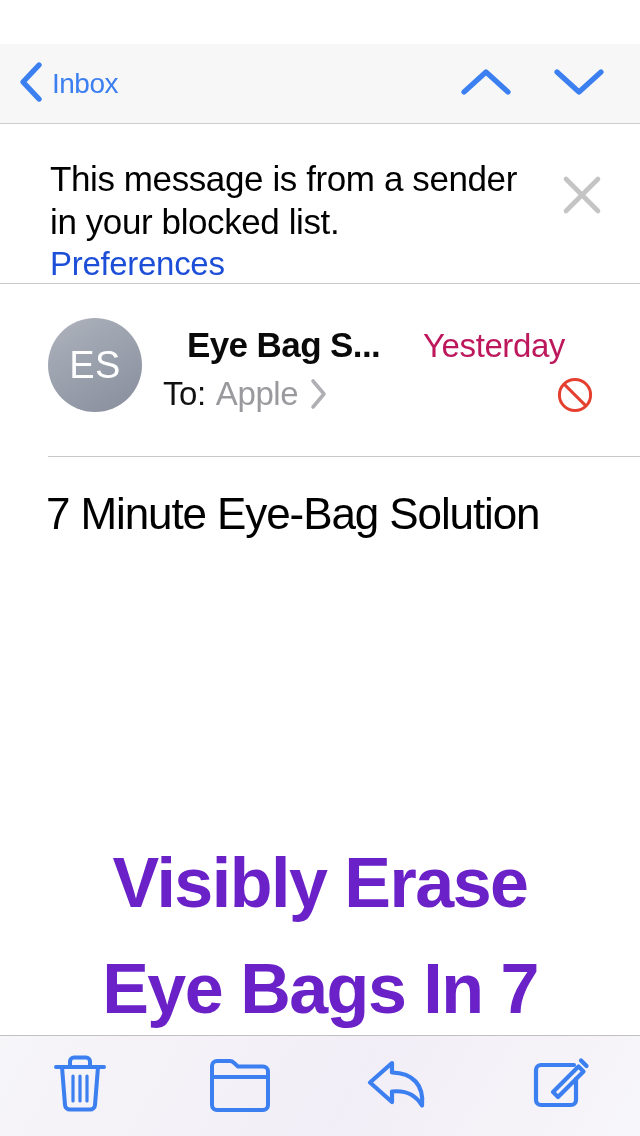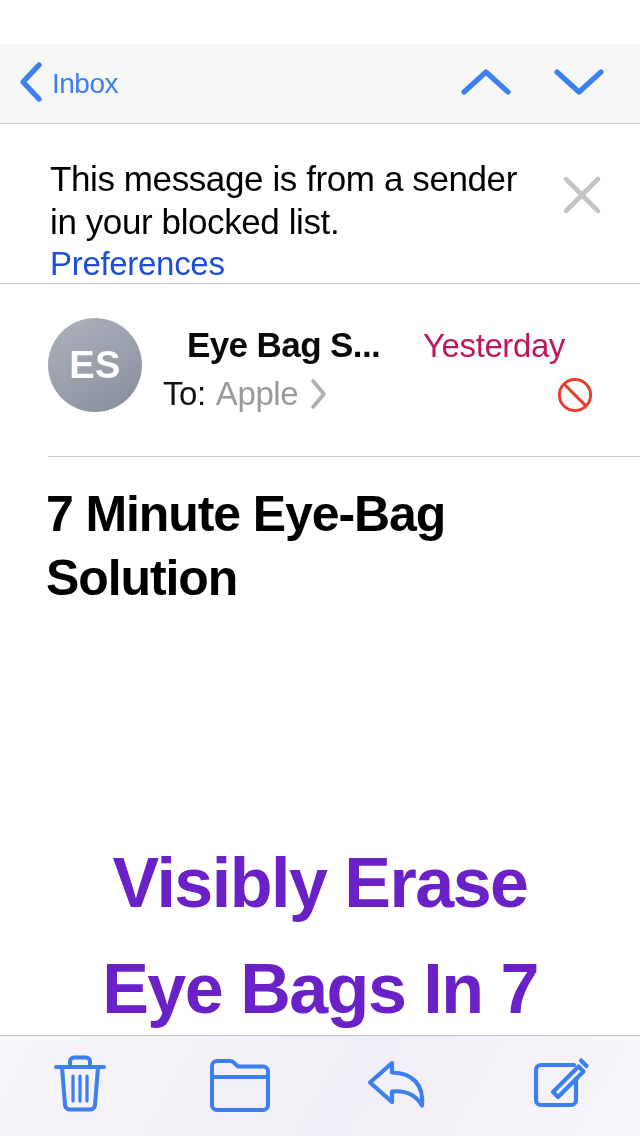--- a/index.html
+++ b/index.html
@@ -77,21 +77,21 @@
     position:absolute; left:48px; width:592px; height:1px; background:#c8c8c8;
   }
 
   
   .sender{ position:absolute; left:0; top:284px; width:640px; height:172px; background:#fff; }
   .avatar{
     position:absolute; left:48px; top:318px; width:94px; height:94px; border-radius:50%;
     background:linear-gradient(150deg,#aeb3bd 0%,#9aa0ac 50%,#878d9b 100%);
     display:flex; align-items:center; justify-content:center;
   }
-  .avatar-initials{ color:#fff; font-size:38px; font-weight:700; letter-spacing:0.5px; }
+  .avatar-initials{ color:#fff; font-size:38px; font-weight:400; letter-spacing:0.5px; }
   .sender-name{
     position:absolute; left:163px; top:325px;
     font-size:35px; font-weight:700; color:#0a0a0a; letter-spacing:-0.6px;margin-left:24px;
   }
   .sender-date{
     position:absolute; left:423px; top:327px;
     font-size:33px; color:#be185d; letter-spacing:-0.4px;
   }
   .sender-to{
     position:absolute; left:163px; top:375px;
@@ -99,21 +99,21 @@
     font-size:33px; letter-spacing:-0.4px; cursor:pointer;
   }
   .to-label{ color:#111; }
   .to-value{ color:#9a9a9e; margin-left:10px; }
   .to-chevron{ margin-left:10px; display:flex; align-items:center; }
   .blocked-icon{ position:absolute; left:556px; top:376px; width:38px; height:38px; cursor:pointer; }
 
   
   .subject{
     position:absolute; left:46px; top:482px; width:560px;
-    font-size:50px; line-height:64px; font-weight:700; color:#000; letter-spacing:-1.1px;
+    font-size:44px; line-height:64px; font-weight:400; color:#000; letter-spacing:-1.1px;
   }
 
   
   .body{
     position:absolute; left:0; top:620px; width:640px; height:415px;
     background:#fff; overflow:hidden;
   }
   .promo{
     position:absolute; left:0; top:210px; width:640px;
     text-align:center;

